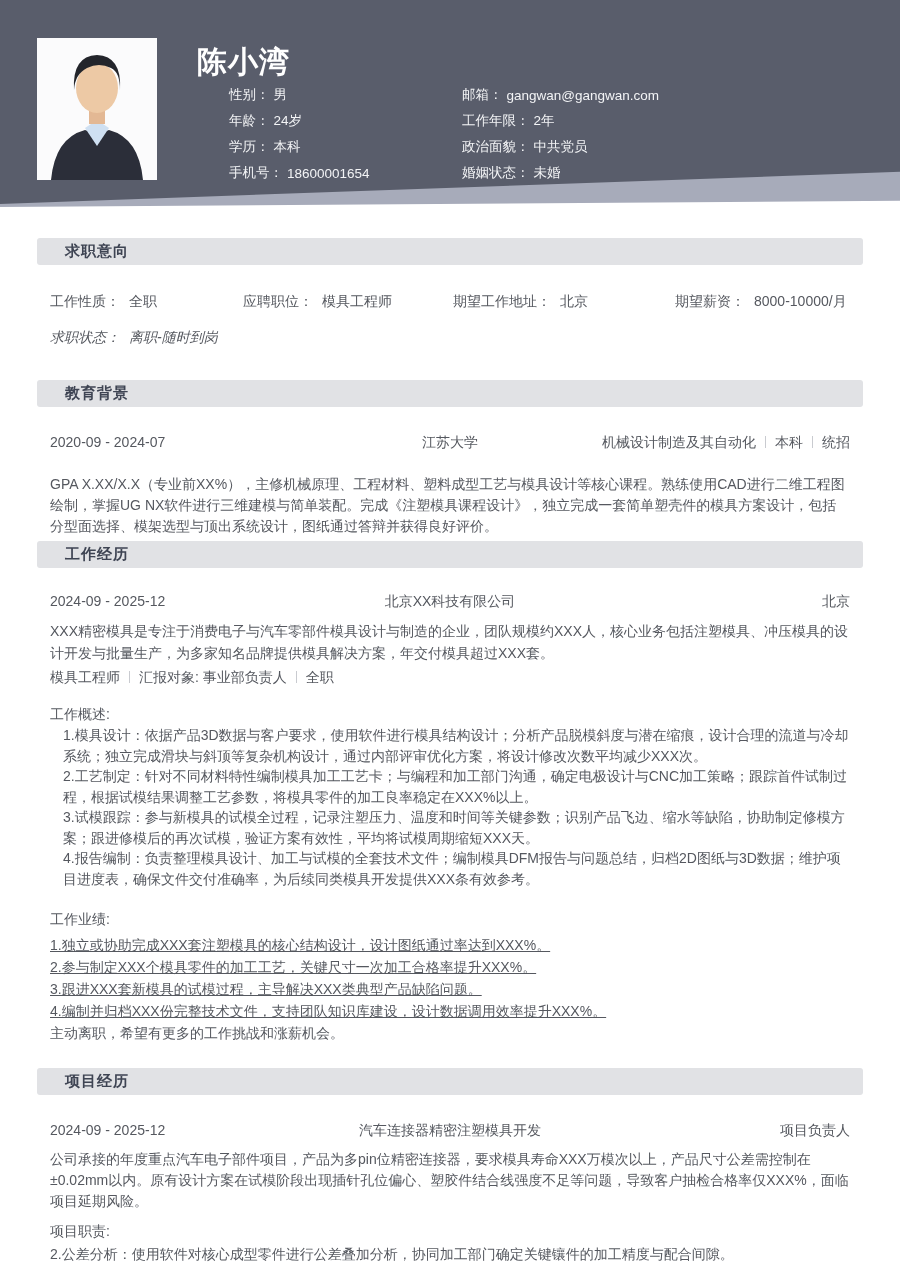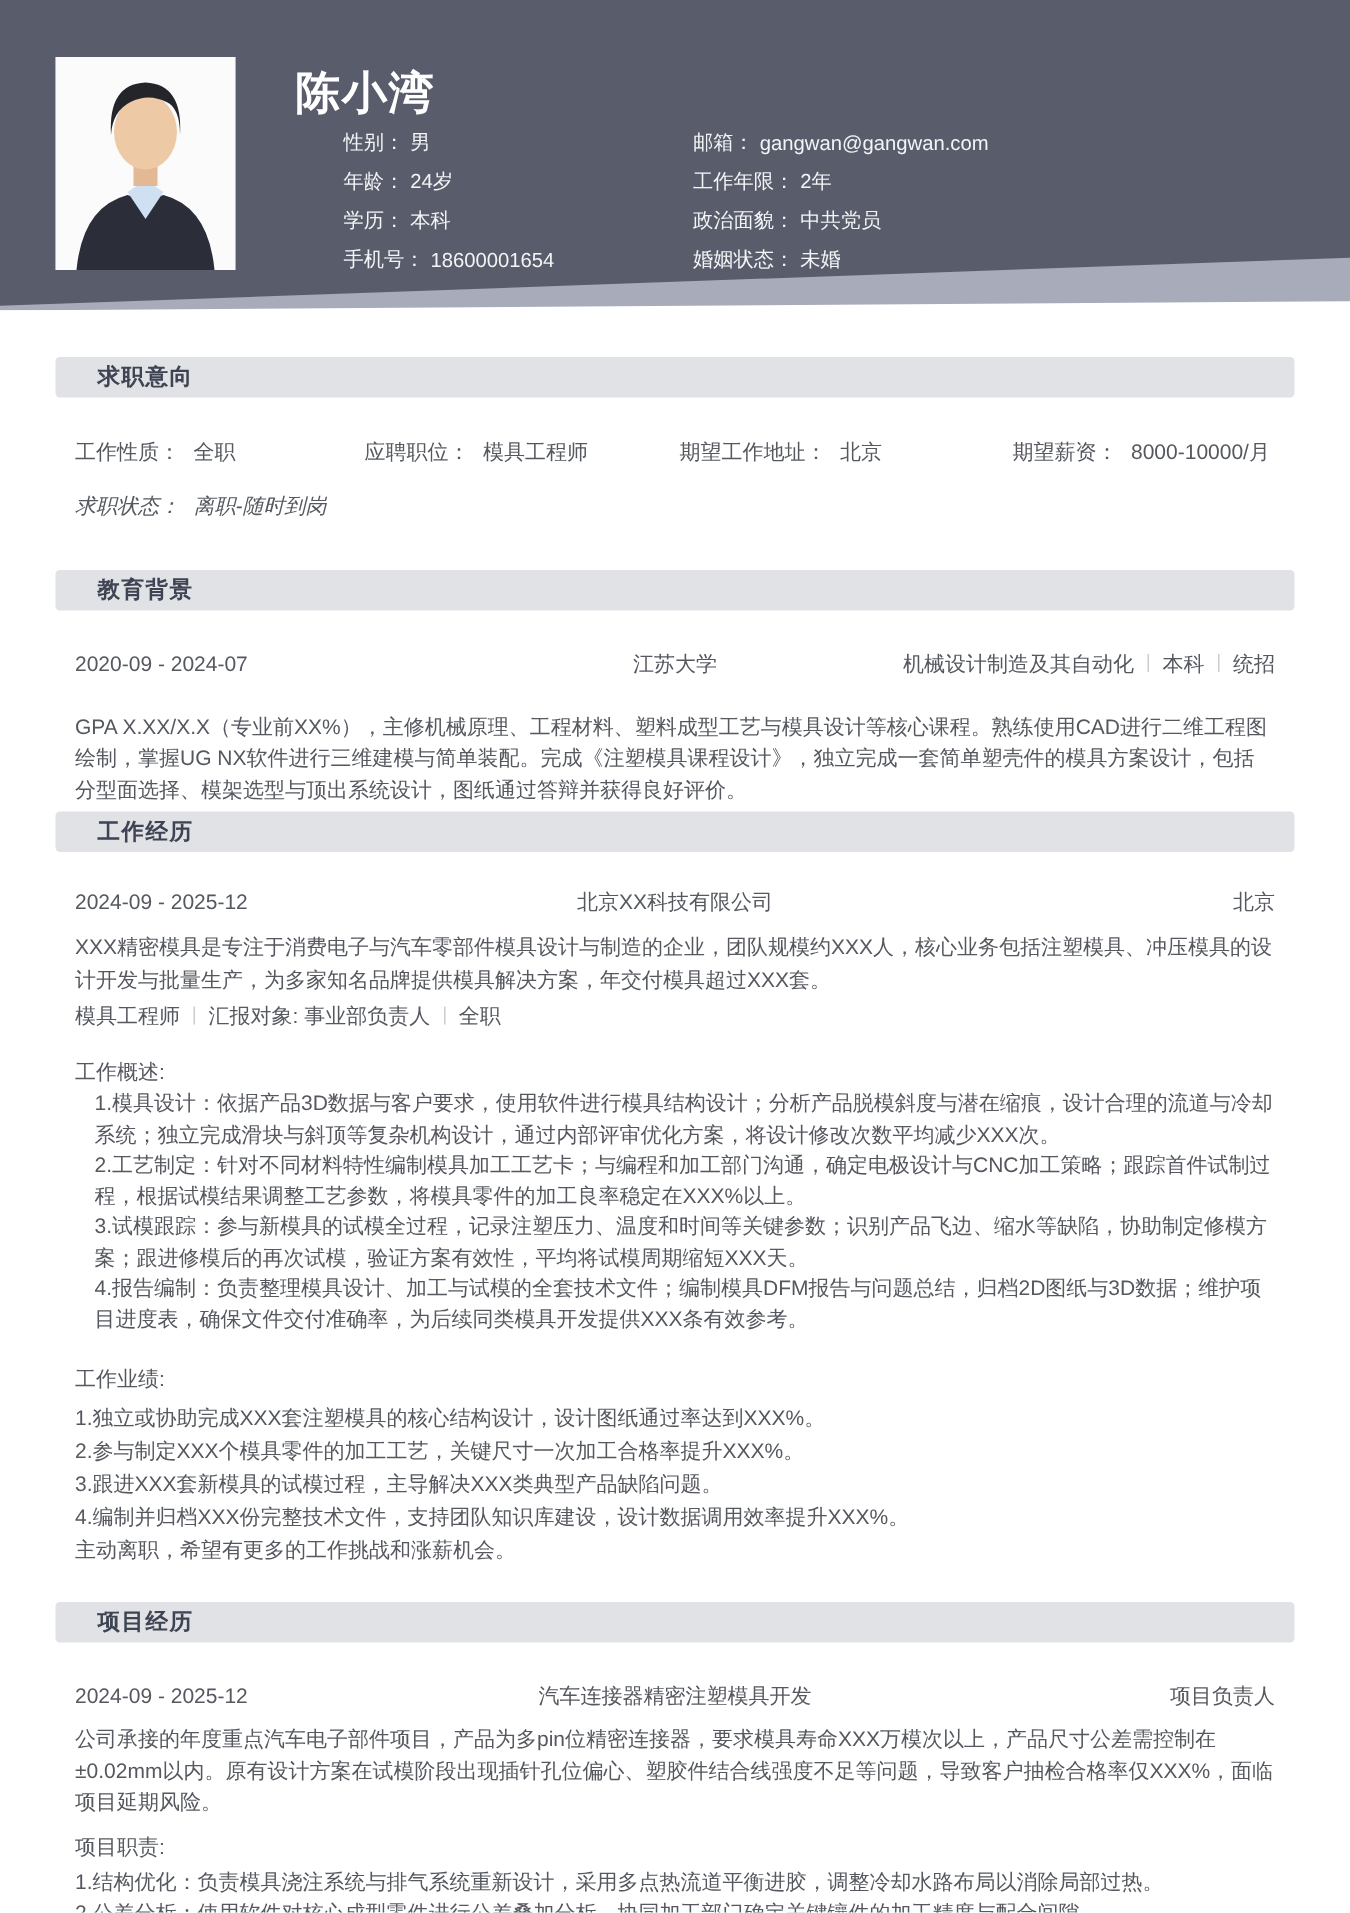--- a/index.html
+++ b/index.html
@@ -49,21 +49,21 @@
   .row-project{margin-top:28px;}
   .vsep{display:inline-block;width:1px;height:12px;background:#c9cbd0;
     margin:0 9px;vertical-align:-1px;}
   .para{margin:0;line-height:21px;}
   .edu-desc{margin-top:25px;}
   .work-intro{margin-top:12px;line-height:22px;}
   .position-line{margin-top:6px;line-height:14px;}
   .block-title{margin-top:23px;line-height:14px;}
   .list-block{margin-top:4px;margin-left:13px;}
   .list-block p{margin:0;line-height:20.5px;}
-  .ach-block{margin-top:8px;}
+  .ach-block{margin-top:8px;text-decoration:underline;}
   .ach-block p{margin:0;line-height:22px;}
   .leave-line{margin-top:0;line-height:22px;}
   .project-bg{margin-top:12px;}
   .duty-title{margin-top:12px;line-height:14px;}
   .duty-block{margin-top:6px;}
   .duty-block p{margin:0;line-height:21px;}
 </style>
 </head>
 <body>
 
@@ -187,17 +187,16 @@
     <span class="section-title">项目经历</span>
   </div>
   <div class="entry-row row-project">
     <div class="entry-left">2024-09 - 2025-12</div>
     <div class="entry-center">汽车连接器精密注塑模具开发</div>
     <div class="entry-right">项目负责人</div>
   </div>
   <p class="para project-bg">公司承接的年度重点汽车电子部件项目，产品为多pin位精密连接器，要求模具寿命XXX万模次以上，产品尺寸公差需控制在±0.02mm以内。原有设计方案在试模阶段出现插针孔位偏心、塑胶件结合线强度不足等问题，导致客户抽检合格率仅XXX%，面临项目延期风险。</p>
   <div class="duty-title">项目职责:</div>
   <div class="duty-block">
-    <p>1.结构优化：负责模具浇注系统与排气系统重新设计，采用多点热流道平衡进胶，调整冷却水路布局以消除局部过热。</p>
     <p>2.公差分析：使用软件对核心成型零件进行公差叠加分析，协同加工部门确定关键镶件的加工精度与配合间隙。</p>
   </div>
 
 </div>
 
 </body></html>

